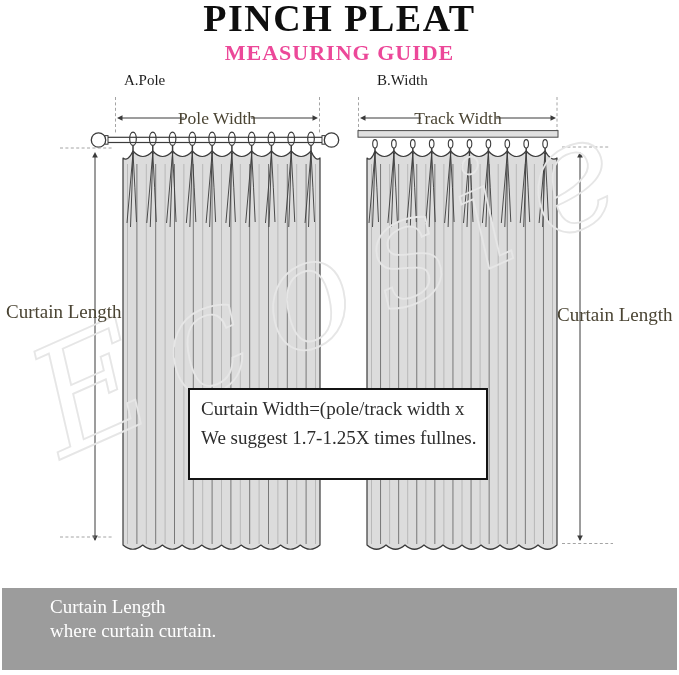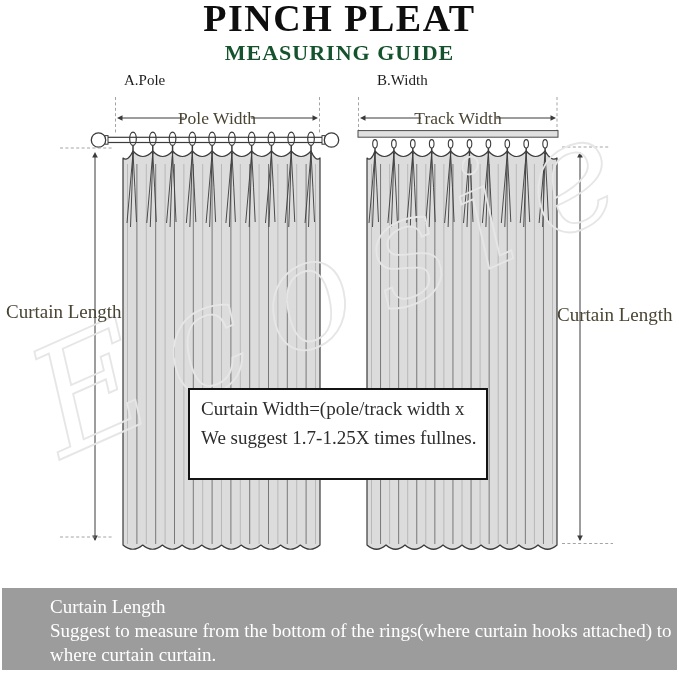--- a/index.html
+++ b/index.html
@@ -5,21 +5,21 @@
   html,body{margin:0;padding:0;background:#fff;}
   .canvas{position:relative;width:679px;height:675px;background:#ffffff;overflow:hidden;
           font-family:"Liberation Serif","DejaVu Serif",serif;}
   svg.layer{position:absolute;left:0;top:0;}
   #diagram{z-index:1;}
   #watermark{z-index:2;pointer-events:none;}
   .txt{position:absolute;z-index:4;}
   .title{top:-4px;left:0;width:679px;text-align:center;font-size:38px;font-weight:bold;
          letter-spacing:1.5px;color:#0e0e0e;}
   .subtitle{top:40px;left:0;width:679px;text-align:center;font-size:22px;font-weight:bold;
-            letter-spacing:1px;color:#14532d;}
+            letter-spacing:1px;color:#ec4899;}
   .sec-label{top:72px;font-size:15px;color:#1c1c1c;}
   #labelA{left:124px;}
   #labelB{left:377px;}
   .len-label{font-size:19px;color:#4a4433;}
   #lenL{left:6px;top:301px;}
   #lenR{left:557px;top:304px;}
   .infobox{position:absolute;left:188px;top:388px;width:300px;height:92px;box-sizing:border-box;
            background:#ffffff;border:2px solid #141414;padding:4px 0 0 11px;font-size:19px;
            line-height:29px;color:#2d2d2d;z-index:5;}
   .infobox div{white-space:nowrap;}
@@ -224,17 +224,16 @@
   <div class="txt len-label" id="lenL">Curtain Length</div>
   <div class="txt len-label" id="lenR">Curtain Length</div>
 
   <div class="infobox">
     <div>Curtain Width=(pole/track width x</div>
     <div>We suggest 1.7-1.25X times fullnes.</div>
   </div>
 
   <div class="footer">
     <div>Curtain Length</div>
-    <div>Suggest to measure from the bottom of the rings(where curtain hooks attached) to</div>
     <div>where curtain curtain.</div>
   </div>
 
 </div>
 
 </body></html>

